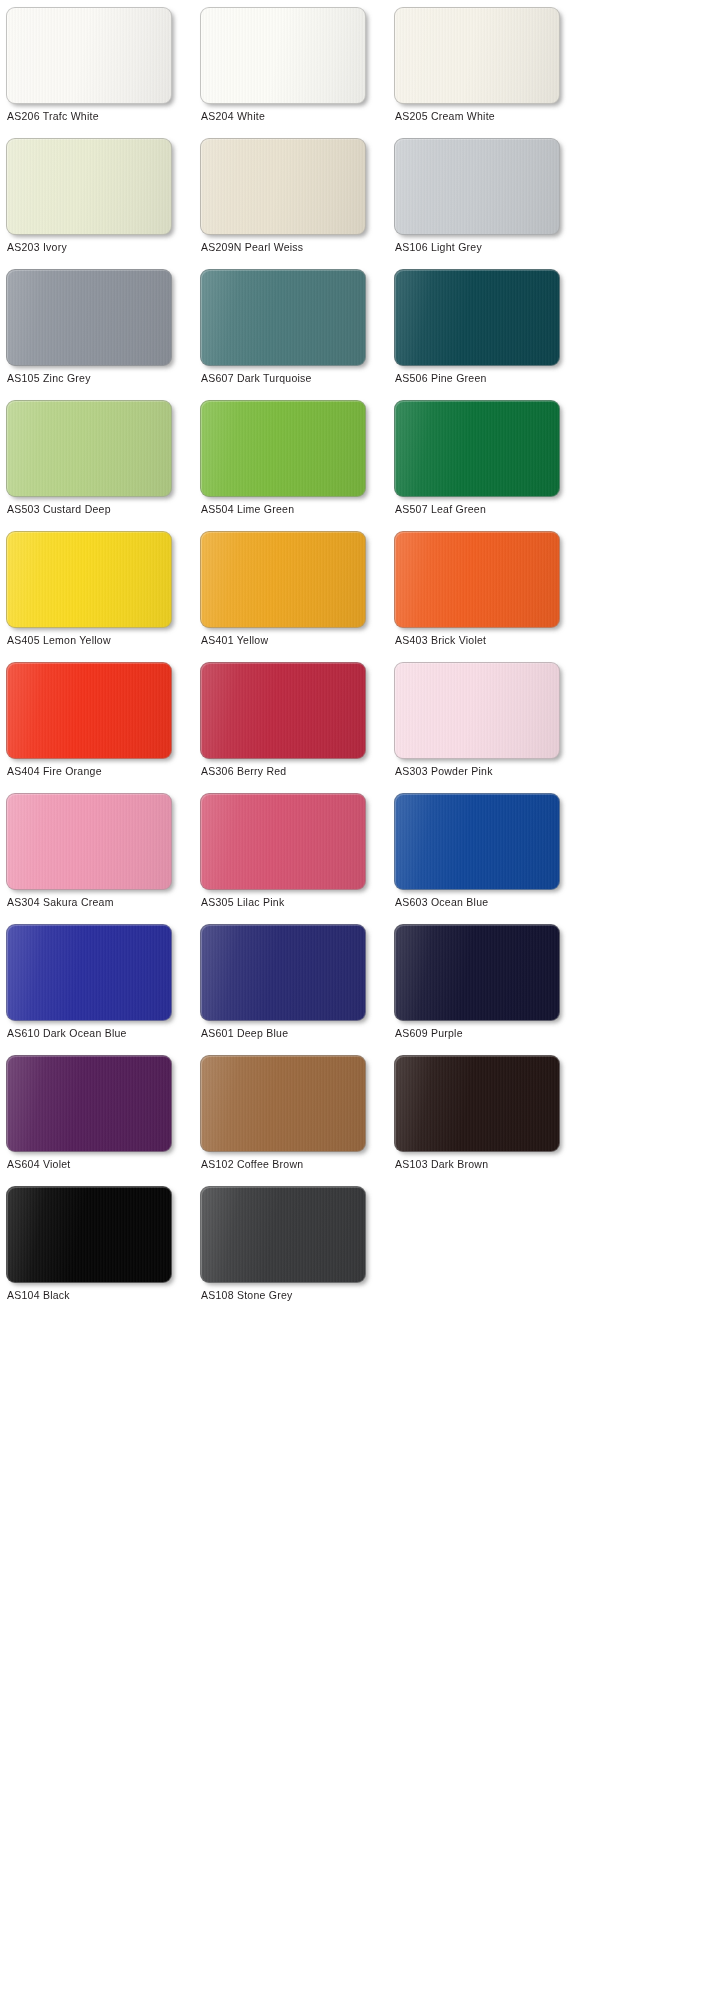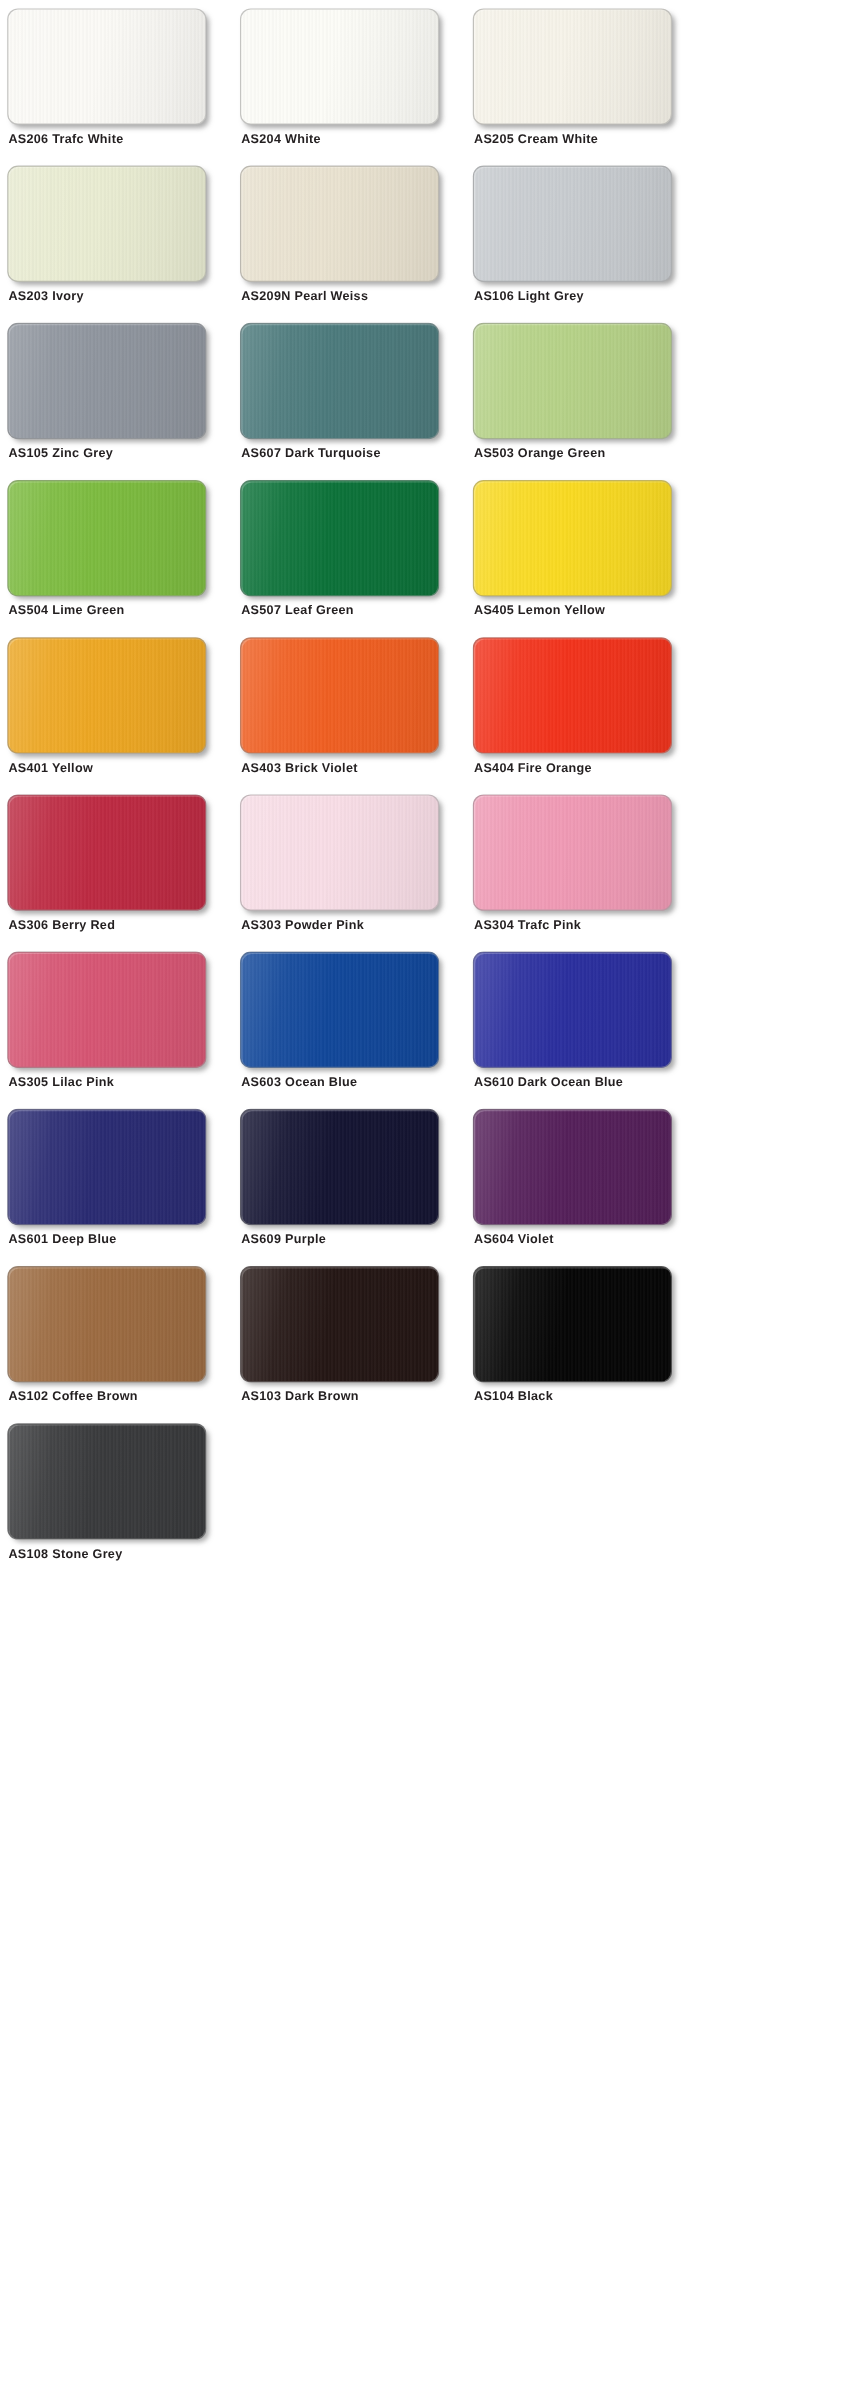--- a/index.html
+++ b/index.html
@@ -22,21 +22,20 @@
     background: #ffffff;
   }
   .swatch-grid {
     display: grid;
     grid-template-columns: repeat(3, 194px);
     grid-auto-rows: 131px;
     column-gap: 0px;
     row-gap: 0px;
     padding: 7px 0 0 6px;
     box-sizing: border-box;
-    font-weight: bold;
   }
   .swatch-cell {
     position: relative;
     width: 194px;
     height: 131px;
   }
   .swatch-chip {
     position: absolute;
     top: 0;
     left: 0;
@@ -140,25 +139,32 @@
         <div class="swatch-label">AS105 Zinc Grey</div>
       </div>
       <div class="swatch-cell">
         <div class="swatch-chip" style="background: rgb(76, 122, 124);">
           <div class="sheen"></div>
           <div class="grain"></div>
         </div>
         <div class="swatch-label">AS607 Dark Turquoise</div>
       </div>
       <div class="swatch-cell">
+        <div class="swatch-chip" style="background: rgb(14, 71, 80);">
+          <div class="sheen"></div>
+          <div class="grain"></div>
+        </div>
+        <div class="swatch-label">AS506 Pine Green</div>
+      </div>
+      <div class="swatch-cell">
         <div class="swatch-chip" style="background: rgb(182, 210, 136);">
           <div class="sheen"></div>
           <div class="grain"></div>
         </div>
-        <div class="swatch-label">AS503 Orange Green</div>
+        <div class="swatch-label">AS503 Custard Deep</div>
       </div>
       <div class="swatch-cell">
         <div class="swatch-chip" style="background: rgb(124, 187, 63);">
           <div class="sheen"></div>
           <div class="grain"></div>
         </div>
         <div class="swatch-label">AS504 Lime Green</div>
       </div>
       <div class="swatch-cell">
         <div class="swatch-chip" style="background: rgb(12, 114, 57);">
@@ -207,21 +213,21 @@
           <div class="sheen"></div>
           <div class="grain"></div>
         </div>
         <div class="swatch-label">AS303 Powder Pink</div>
       </div>
       <div class="swatch-cell">
         <div class="swatch-chip" style="background: rgb(240, 154, 181);">
           <div class="sheen"></div>
           <div class="grain"></div>
         </div>
-        <div class="swatch-label">AS304 Trafc Pink</div>
+        <div class="swatch-label">AS304 Sakura Cream</div>
       </div>
       <div class="swatch-cell">
         <div class="swatch-chip" style="background: rgb(214, 85, 115);">
           <div class="sheen"></div>
           <div class="grain"></div>
         </div>
         <div class="swatch-label">AS305 Lilac Pink</div>
       </div>
       <div class="swatch-cell">
         <div class="swatch-chip" style="background: rgb(17, 71, 154);">

